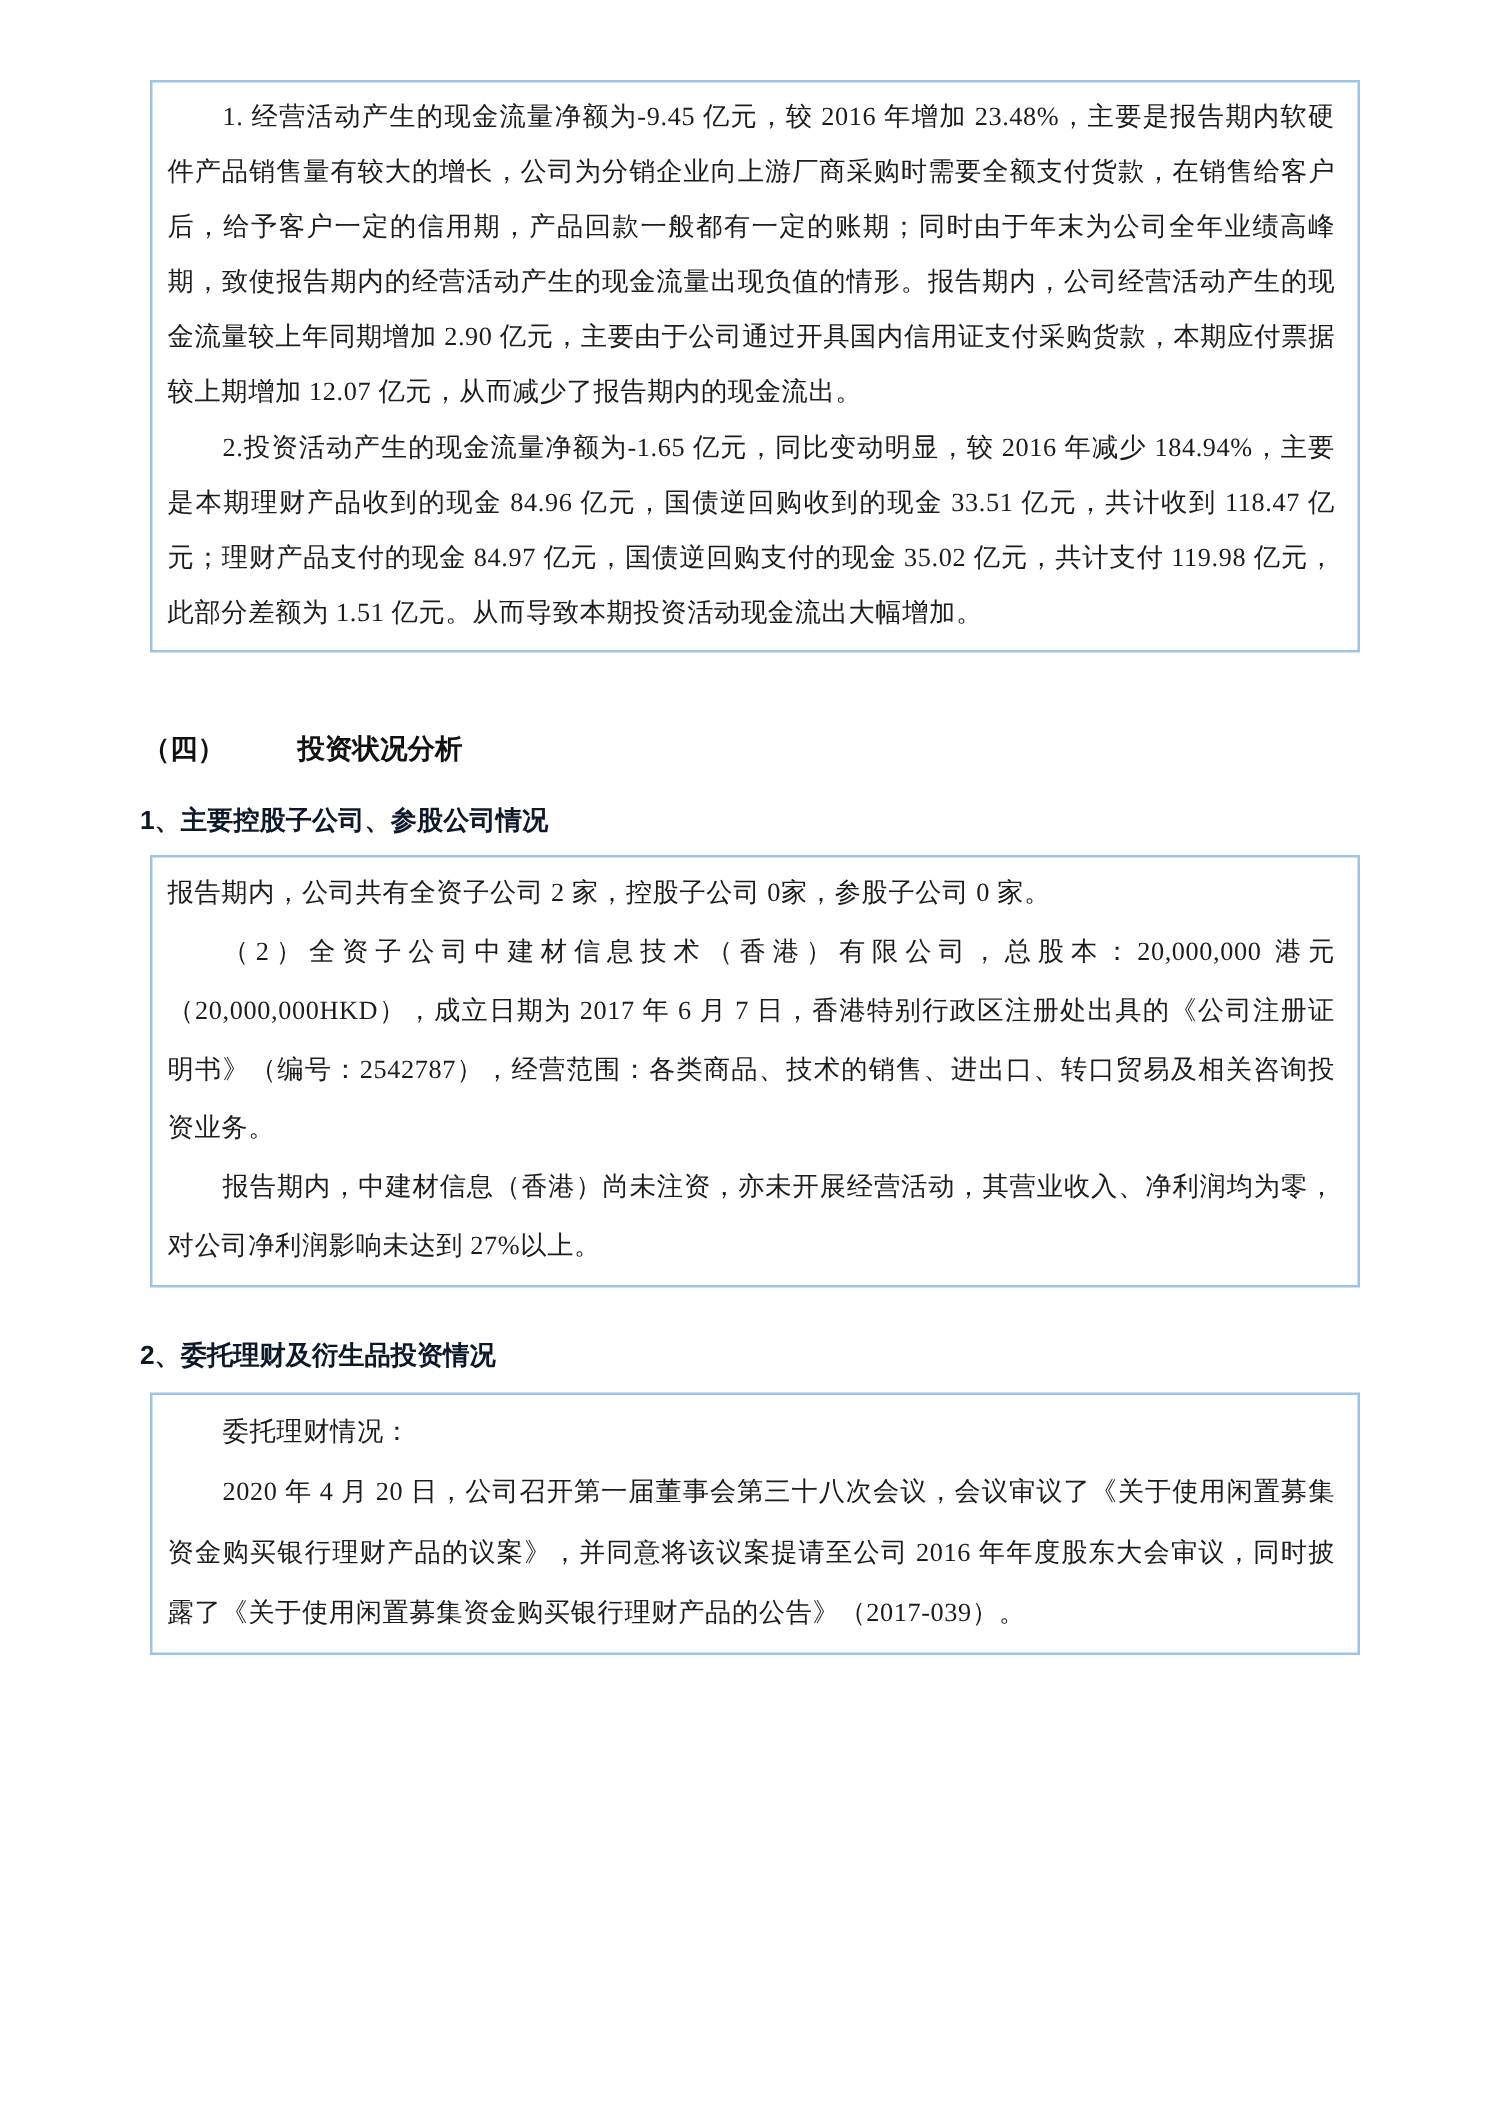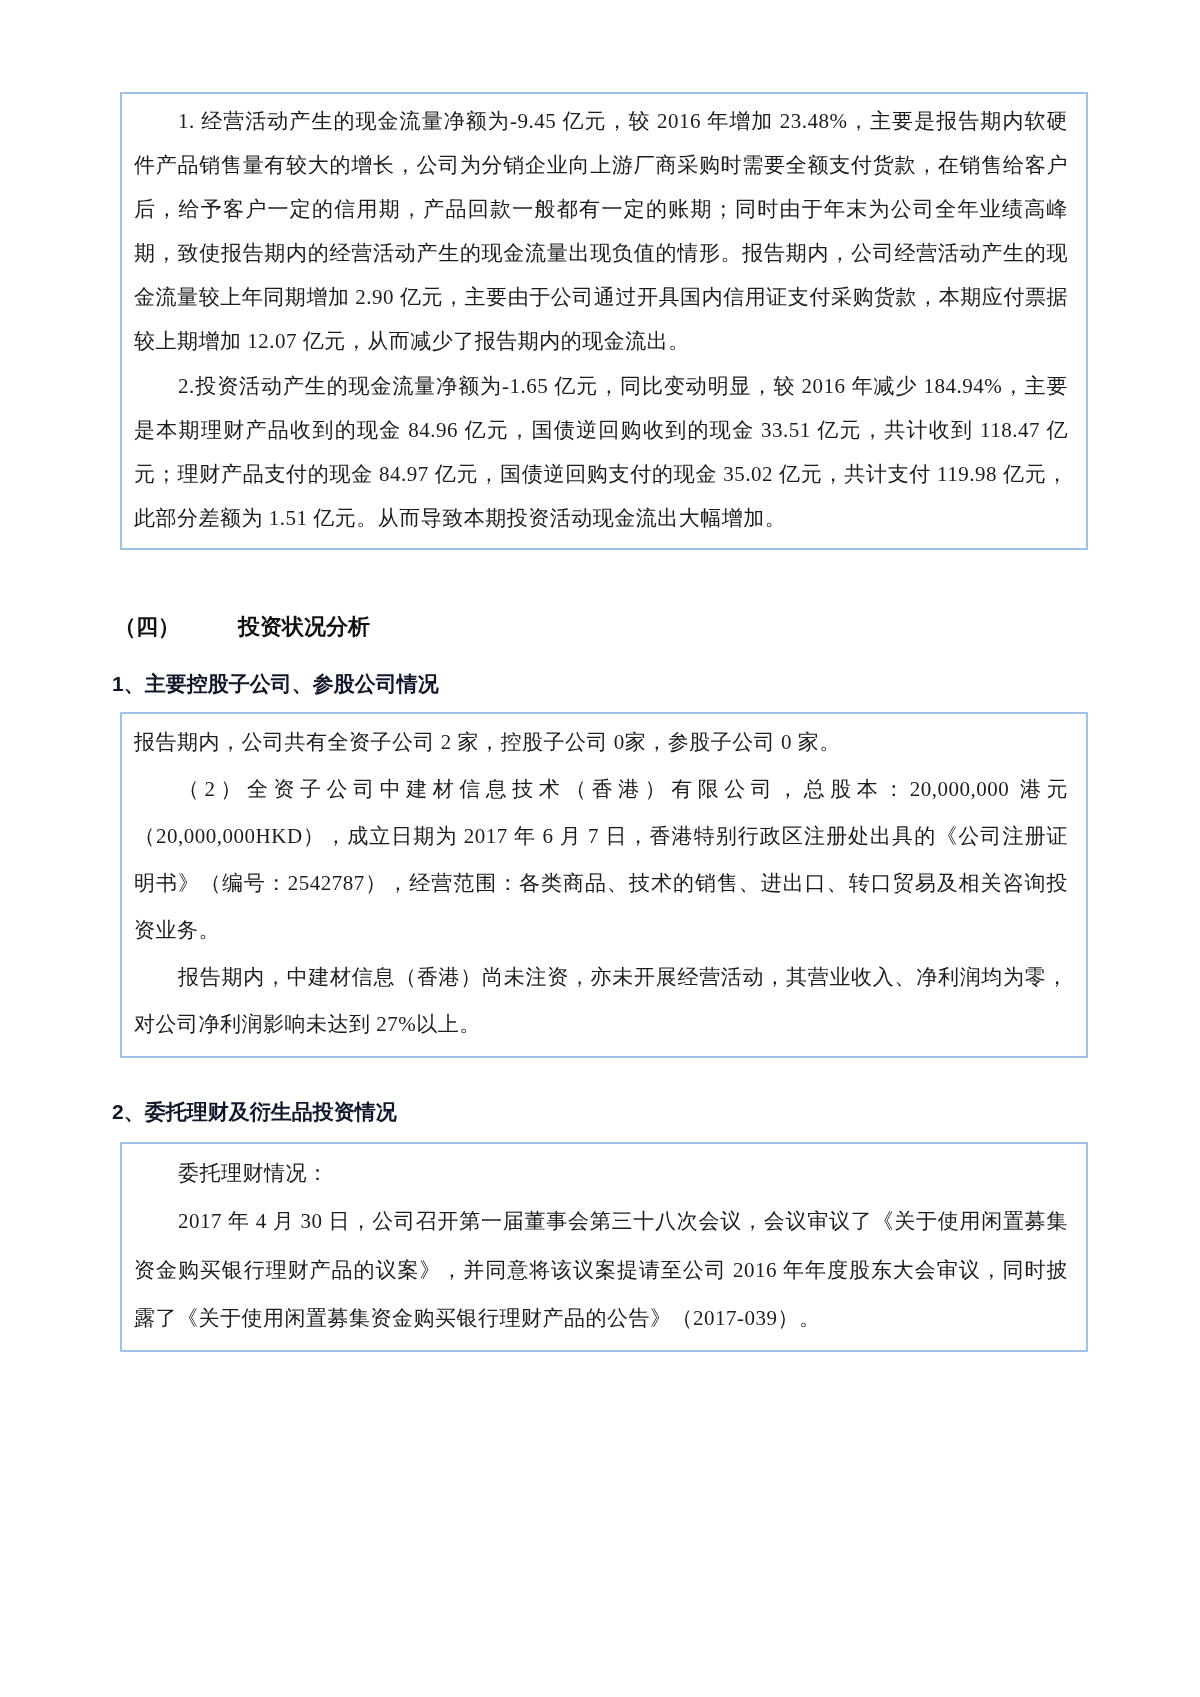--- a/index.html
+++ b/index.html
@@ -11,21 +11,21 @@
     width: 1200px;
     height: 1697px;
     font-family: "Liberation Serif", serif;
     color: #1c1c1c;
     position: relative;
     overflow: hidden;
   }
   .page {
     box-sizing: border-box;
     width: 1200px;
-    padding: 92px 110px 0 112px;
+    padding: 64px 110px 0 112px;
   }
   .box {
     box-sizing: border-box;
     width: 968px;
     margin-left: 8px;
     border: 2px solid #9dc3e6;
     background: #ffffff;
     padding: 5px 18px 8px 12px;
   }
   .box p {
@@ -80,16 +80,16 @@
   <div class="box" id="box2">
     <p class="noindent">报告期内，公司共有全资子公司 2 家，控股子公司 0家，参股子公司 0 家。</p>
     <p>（2）全资子公司中建材信息技术（香港）有限公司，总股本：20,000,000 港元（20,000,000HKD），成立日期为 2017 年 6 月 7 日，香港特别行政区注册处出具的《公司注册证明书》（编号：2542787），经营范围：各类商品、技术的销售、进出口、转口贸易及相关咨询投资业务。</p>
     <p>报告期内，中建材信息（香港）尚未注资，亦未开展经营活动，其营业收入、净利润均为零，对公司净利润影响未达到 27%以上。</p>
   </div>
 
   <h3 class="sub-heading" id="sub2">2、委托理财及衍生品投资情况</h3>
 
   <div class="box" id="box3">
     <p>委托理财情况：</p>
-    <p>2017 年 4 月 30 日，公司召开第一届董事会第三十八次会议，会议审议了《关于使用闲置募集资金购买银行理财产品的议案》，并同意将该议案提请至公司 2016 年年度股东大会审议，同时披露了《关于使用闲置募集资金购买银行理财产品的公告》（2017-039）。</p>
+    <p>2020 年 4 月 20 日，公司召开第一届董事会第三十八次会议，会议审议了《关于使用闲置募集资金购买银行理财产品的议案》，并同意将该议案提请至公司 2016 年年度股东大会审议，同时披露了《关于使用闲置募集资金购买银行理财产品的公告》（2017-039）。</p>
   </div>
 
 </div>
 
 </body></html>

